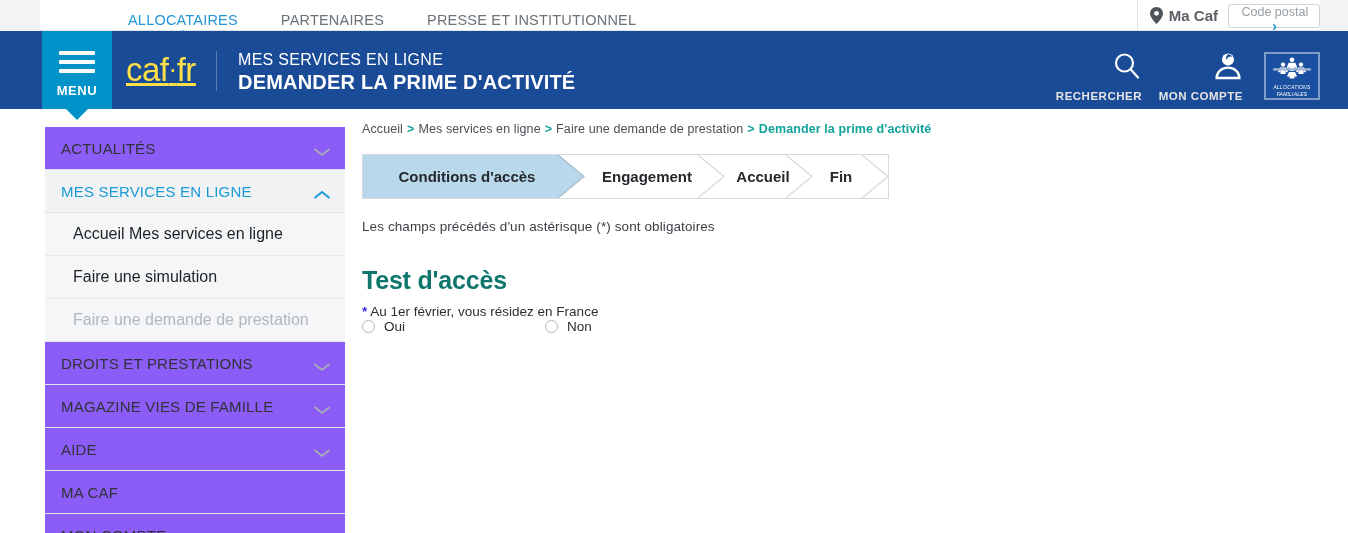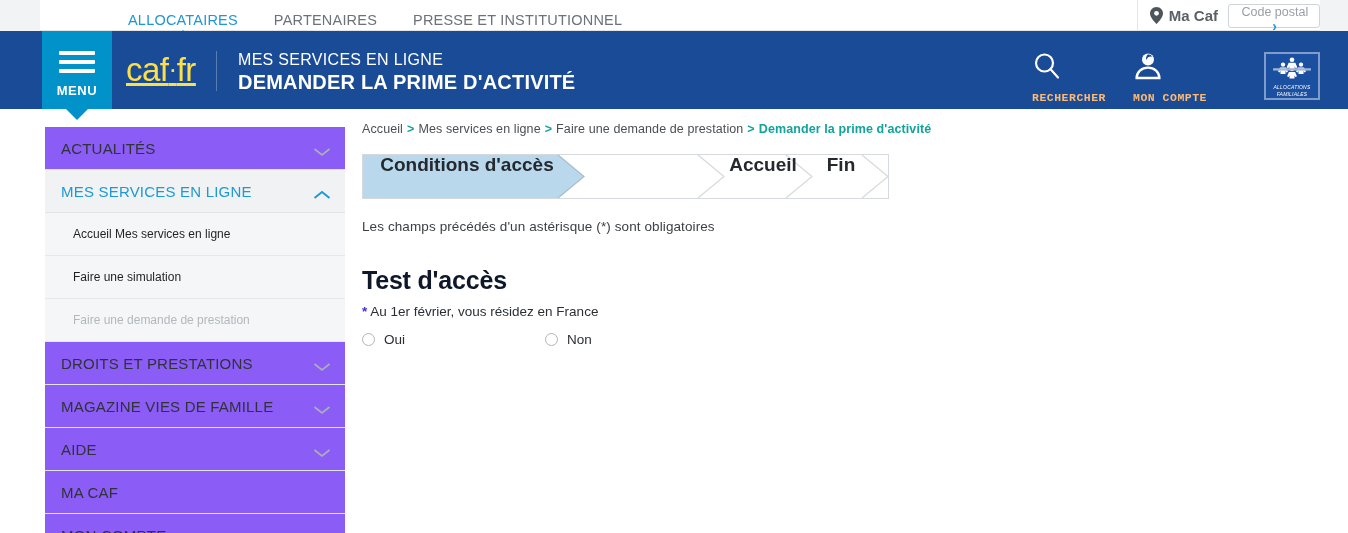--- a/index.html
+++ b/index.html
@@ -21,21 +21,21 @@
   .topnav-gutter-left {
     position: absolute; left: 0; top: 0; width: 40px; height: 31px;
     background: #f1f3f5;
   }
   .topnav-gutter-right {
     position: absolute; left: 1320px; top: 0; width: 28px; height: 31px;
     background: #f1f3f5;
   }
   .topnav-items {
     position: absolute; left: 110px; top: 0; height: 40px;
-    display: flex; align-items: center; gap: 0px;
+    display: flex; align-items: center; gap: 7px;
   }
   .topnav-item {
     font-size: 14.5px; letter-spacing: .2px;
     color: #6b7278; padding: 0 18px; height:31px; line-height:31px;
     cursor: pointer; white-space: nowrap;
   }
   .topnav-item.active { color: #2196d4; position: relative; }
   .topnav-item.active::after {
     content:""; position:absolute; left: 50%; bottom: -1px;
     transform: translateX(-50%);
@@ -94,22 +94,22 @@
   .logo .dot { font-size: 26px; vertical-align: 3px; }
   .vsep {
     position:absolute; left: 216px; top: 20px; width: 1px; height: 40px;
     background: #5a7cb5;
   }
   .brandtitle { position:absolute; left: 238px; top: 19px; color:#fff; }
   .brandtitle .l1 { font-size: 16px; letter-spacing: .3px; line-height: 20px; }
   .brandtitle .l2 { font-size: 20px; font-weight: 700; letter-spacing: .2px; line-height: 25px; }
 
   .hdr-action {
-    position: absolute; top: 20px; width: 110px; text-align:left;
-    color: #fdba74; cursor: pointer; text-decoration: none; display:block;font-family:Liberation Mono, monospace;
+    position: absolute; top: 20px; width: 110px; text-align:right;
+    color: #e5e5e5; cursor: pointer; text-decoration: none; display:block;
   }
   .hdr-action .lbl { font-size: 11.5px; font-weight: 700; letter-spacing: .5px; margin-top: 5px; display:block;}
   .badge-logo {
     position:absolute; right: 28px; top: 21px; width: 56px; height: 48px;
     background: #1b4fa0; border: 2px solid #7f9ccb; box-sizing: border-box;
     display:flex; flex-direction:column; align-items:center; justify-content:center;
   }
   .badge-logo .btxt {
     color:#fff; font-size: 5px; line-height: 6px; text-align:center;
     font-style: italic; letter-spacing: .2px; margin-top: 1px;
@@ -126,50 +126,50 @@
   }
   .side-item .txt { font-size: 15px; color: #2f3337; letter-spacing: .2px; }
   .side-item.section-open { background: #f0f2f4; border-bottom: 1px solid #e1e4e7; }
   .side-item.section-open .txt { color: #1b9ad6; }
   .side-sub {
     background: #f4f6f7;
     height: 43px; display:flex; align-items:center;
     padding-left: 28px; box-sizing:border-box;
     border-bottom: 1px solid #e6e9eb; cursor:pointer;
   }
-  .side-sub .txt { font-size: 12px; color: #1e2225; }
+  .side-sub .txt { font-size: 16px; color: #1e2225; }
   .side-sub.disabled .txt { color: #b3b8bd; }
   .side-sub.disabled { cursor: default; }
   .chev { width: 18px; height: 10px; display:block; flex: 0 0 auto; }
 
   
   .content { position:absolute; left: 362px; top: 122px; width: 960px; }
   .breadcrumb { font-size: 12.5px; color: #4a4f54; letter-spacing: .1px; white-space: nowrap; }
   .breadcrumb .sep { color: #12a39a; font-weight: 700; margin: 0 4px; }
   .breadcrumb a { color: #4a4f54; text-decoration: none; }
   .breadcrumb .current { color: #12a39a; font-weight: 700; }
 
   
   .steps { position:relative; margin-top: 18px; height: 45px; width: 527px; }
   .step {
     position:absolute; top:0; height: 45px;
-    display:flex; box-sizing:border-box;
-    font-size: 19px; font-weight: 700; color: #25292d; cursor:pointer;
+    display:flex; align-items:center; box-sizing:border-box;
+    font-size: 15px; font-weight: 700; color: #25292d; cursor:pointer;
   }
   .step .lbl { position: relative; z-index: 3; white-space: nowrap; }
 
   
   .note { margin-top: 20px; font-size: 13.5px; color: #3c4146; letter-spacing: .1px; }
   .h-title {
-    margin-top: 32px; font-size: 25px; font-weight: 700; color: #0f172a;
+    margin-top: 32px; font-size: 25px; font-weight: 700; color: #0f766e;
     letter-spacing: -0.2px;
   }
   .q-line { margin-top: 9px; font-size: 13.5px; color: #2b2f33; }
   .q-line .star { color: #3b2fe0; font-weight: 700; }
-  .radios { margin-top: 13px; display:flex; align-items:center;gap:32px; }
+  .radios { margin-top: 0; display:flex; align-items:center;gap:32px; }
   .radio-wrap { display:flex; align-items:center; cursor:pointer; }
   .radio {
     width: 13px; height: 13px; border-radius: 50%;
     border: 1px solid #b0b4b8; background: #fff; box-sizing:border-box;
     display:inline-block;
   }
   .radio-lbl { font-size: 13.5px; color: #2b2f33; margin-left: 9px; }
   .gap { width: 76px; }
 </style>
 </head>
@@ -347,20 +347,23 @@
         <path d="M1 1 H196 L222 22.5 L196 44 H1 Z" fill="#b9d8ec"></path>
         <polyline points="196,1 222,22.5 196,44" fill="none" stroke="#a9bdcc" stroke-width="1.2"></polyline>
         <polyline points="336,1 362,22.5 336,44" fill="none" stroke="#d6dade" stroke-width="1.2"></polyline>
         <polyline points="424,1 450,22.5 424,44" fill="none" stroke="#d6dade" stroke-width="1.2"></polyline>
         <polyline points="500,1 526,22.5 500,44" fill="none" stroke="#d6dade" stroke-width="1.2"></polyline>
       </svg>
 
       <div class="step" style="left:0;width:210px;justify-content:center;">
         <span class="lbl">Conditions d'accès</span>
       </div>
+      <div class="step" style="left:222px;width:126px;justify-content:center;">
+        <span class="lbl">Engagement</span>
+      </div>
       <div class="step" style="left:362px;width:78px;justify-content:center;">
         <span class="lbl">Accueil</span>
       </div>
       <div class="step" style="left:450px;width:58px;justify-content:center;">
         <span class="lbl">Fin</span>
       </div>
     </div>
 
     <div class="note">Les champs précédés d'un astérisque (*) sont obligatoires</div>
 

